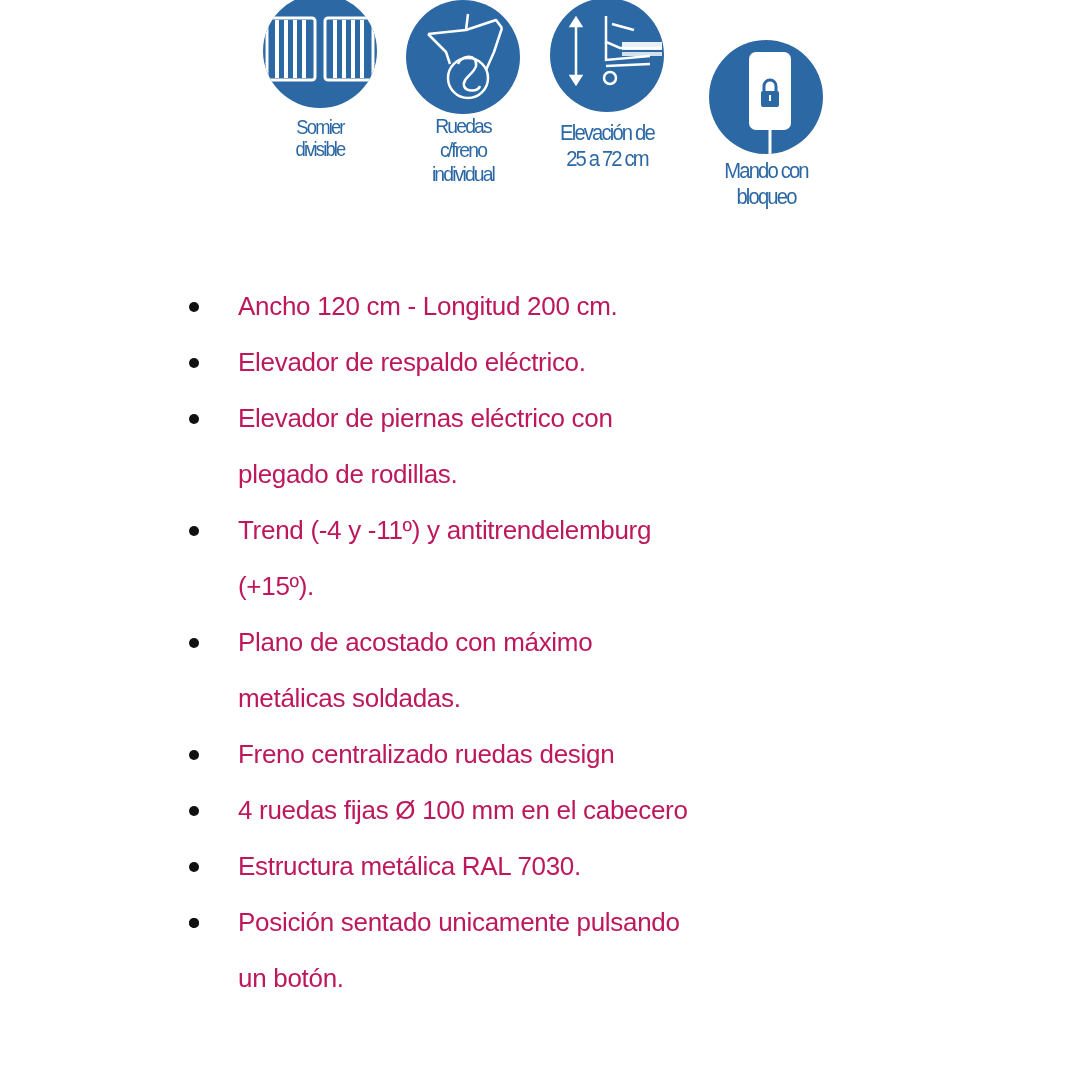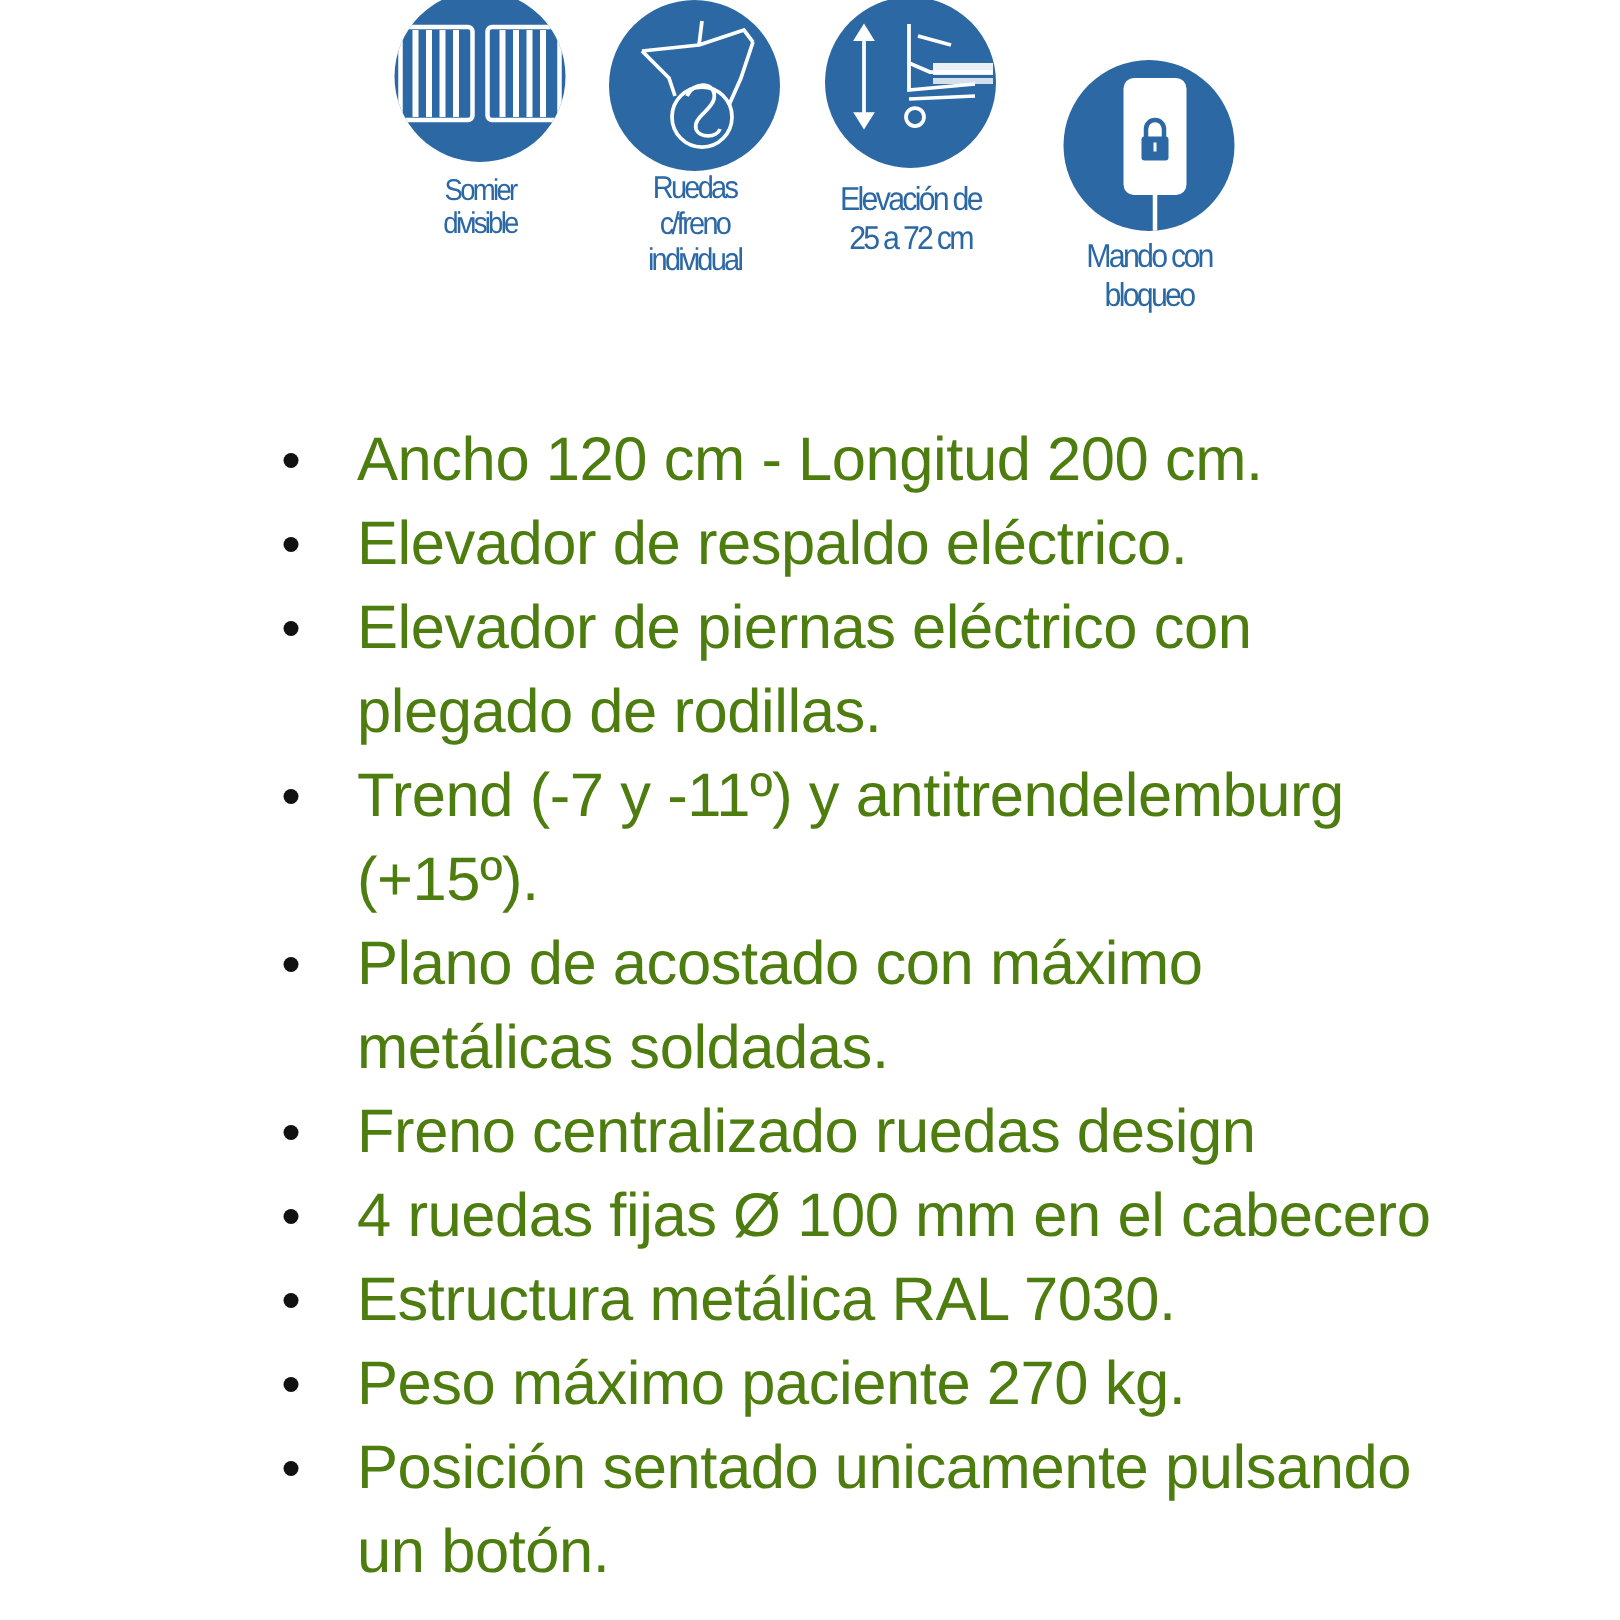--- a/index.html
+++ b/index.html
@@ -65,23 +65,23 @@
       top: 278px;
       width: 1080px;
       margin: 0;
       padding: 0;
       list-style: none;
     }
     .specs li {
       position: relative;
       padding-left: 238px;
       width: 760px;
-      font-size: 41px;
+      font-size: 26px;
       line-height: 56px;
-      color: #4d7c0f;
+      color: #be185d;
       letter-spacing: -0.3px;
     }
     .specs li .bullet {
       position: absolute;
       left: 189px;
       top: 24px;
       width: 10px;
       height: 10px;
       border-radius: 50%;
       background: #111111;
@@ -191,21 +191,21 @@
       <span class="bullet"></span>
       <span class="text">Elevador de respaldo eléctrico.</span>
     </li>
   <li>
       <span class="bullet"></span>
       <span class="text">Elevador de piernas eléctrico con</span>
       <span class="text">plegado de rodillas.</span>
     </li>
   <li>
       <span class="bullet"></span>
-      <span class="text">Trend (-7 y -11º) y antitrendelemburg</span>
+      <span class="text">Trend (-4 y -11º) y antitrendelemburg</span>
       <span class="text">(+15º).</span>
     </li>
   <li>
       <span class="bullet"></span>
       <span class="text">Plano de acostado con máximo</span>
       <span class="text">metálicas soldadas.</span>
     </li>
   <li>
       <span class="bullet"></span>
       <span class="text">Freno centralizado ruedas design</span>
@@ -213,20 +213,19 @@
   <li>
       <span class="bullet"></span>
       <span class="text">4 ruedas fijas Ø 100 mm en el cabecero</span>
     </li>
   <li>
       <span class="bullet"></span>
       <span class="text">Estructura metálica RAL 7030.</span>
     </li>
   <li>
       <span class="bullet"></span>
-      <span class="text">Peso máximo paciente 270 kg.</span>
     </li>
   <li>
       <span class="bullet"></span>
       <span class="text">Posición sentado unicamente pulsando</span>
       <span class="text">un botón.</span>
     </li>
 </ul>
 
 </body></html>

